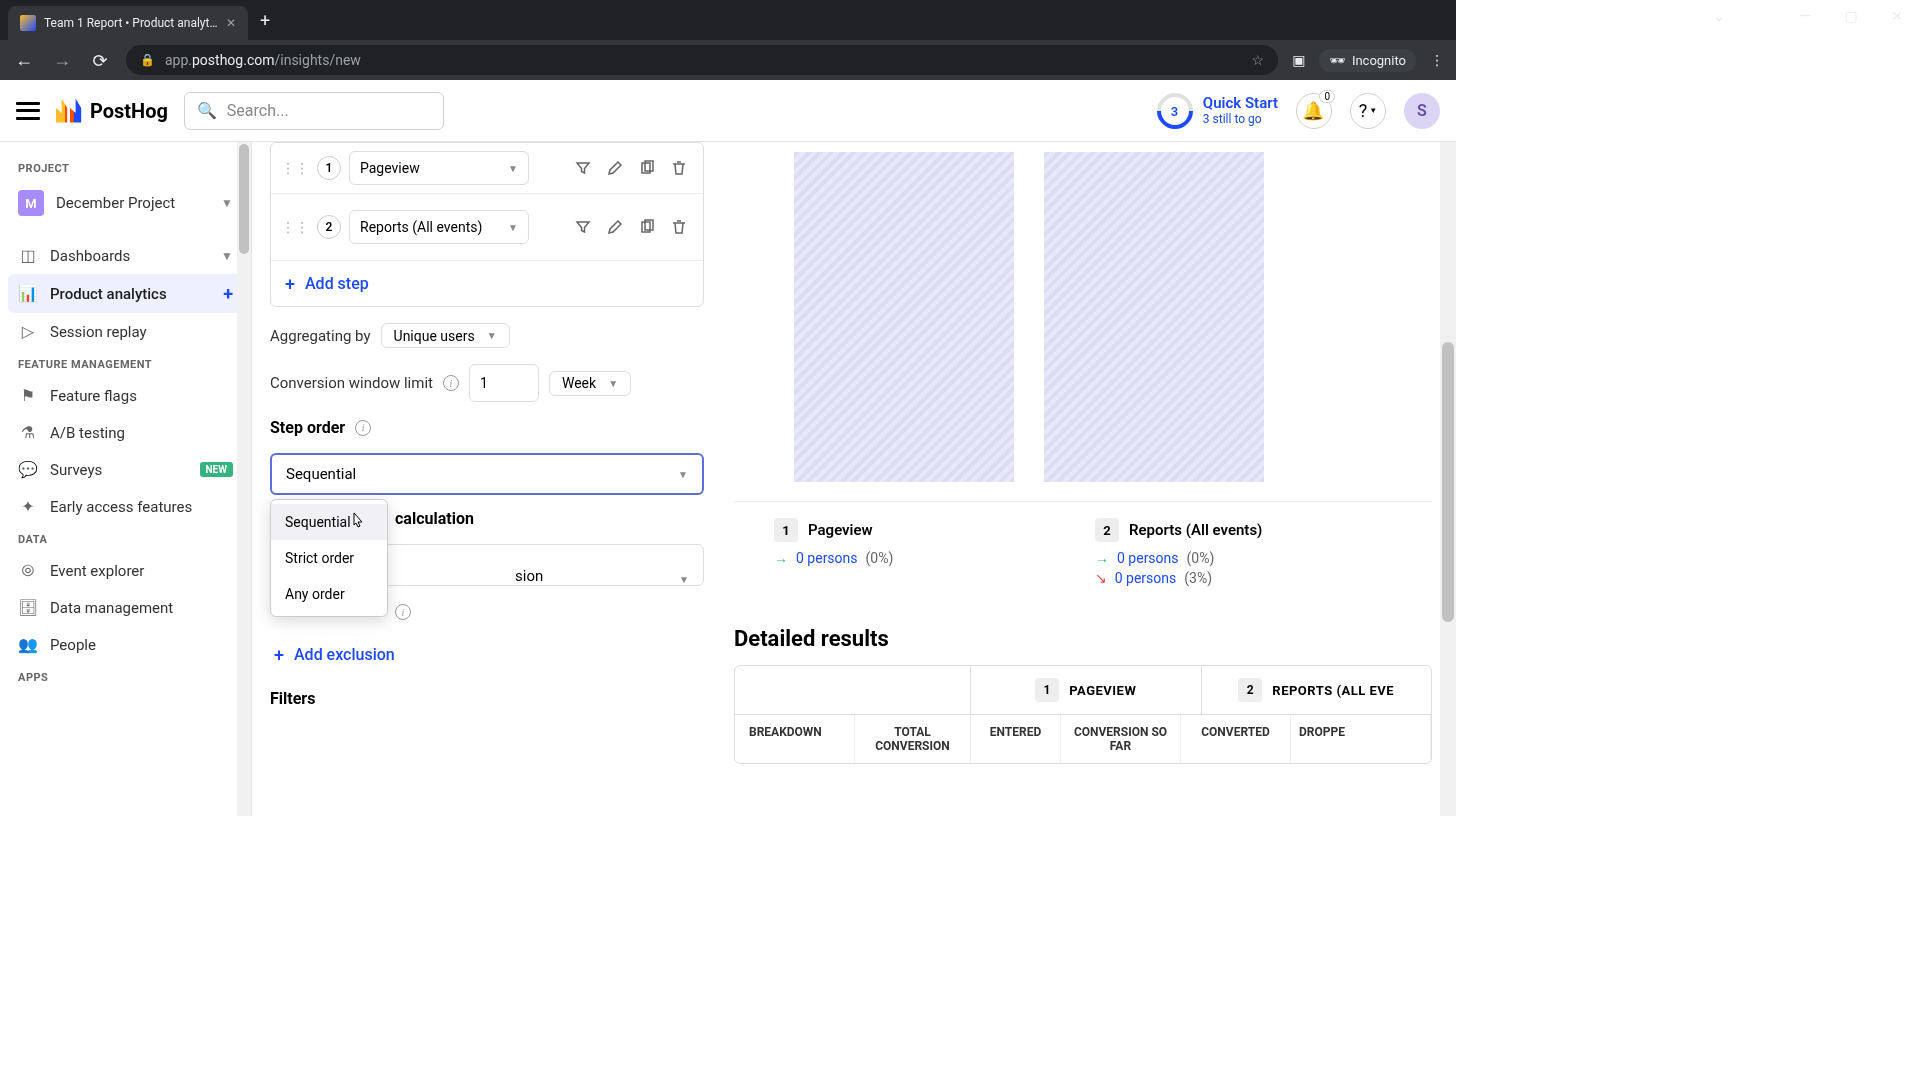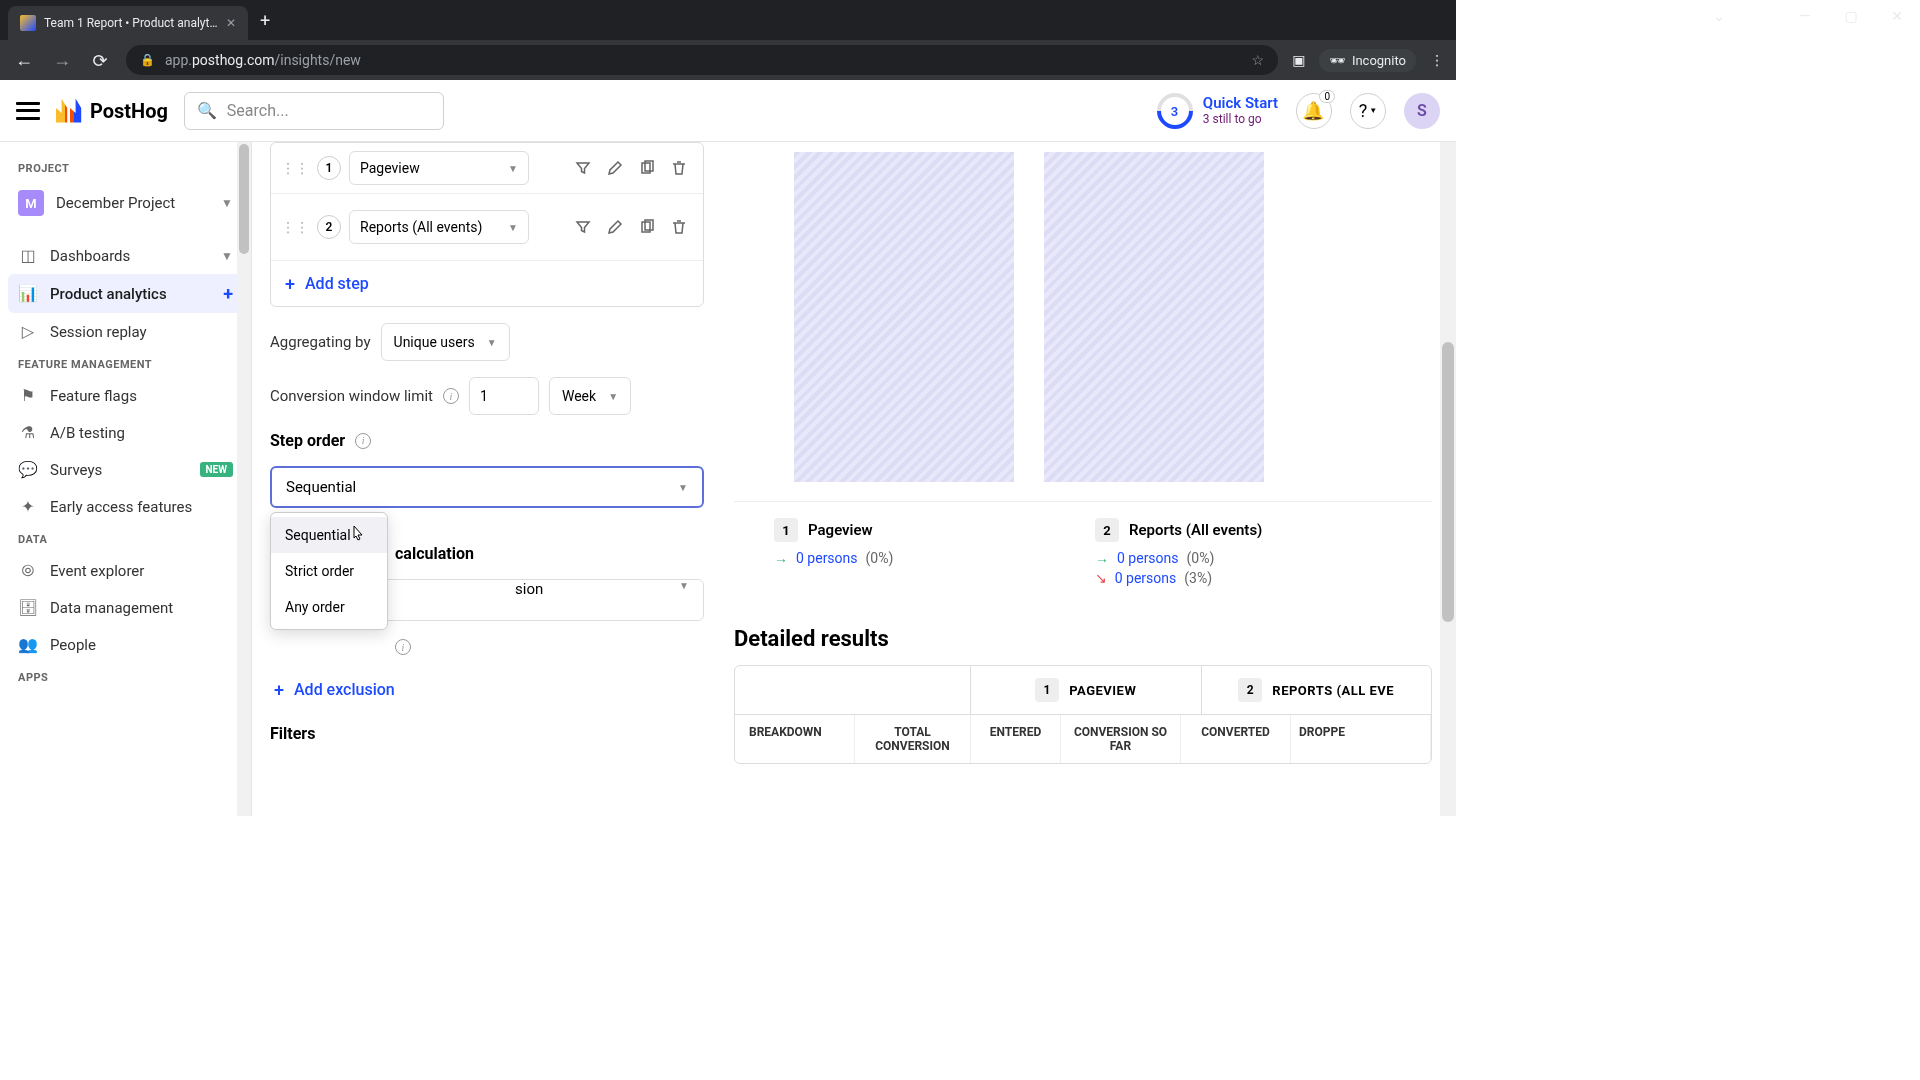--- a/index.html
+++ b/index.html
@@ -31,21 +31,21 @@
 .hamburger span { height: 3px; background: #000; border-radius: 1px; }
 .logo { display: flex; align-items: center; gap: 6px; font-weight: 700; font-size: 20px; }
 .logo-mark { width: 28px; height: 24px; background: linear-gradient(90deg, #f9bd2b 33%, #f54e00 33% 66%, #1d4aff 66%); clip-path: polygon(0 100%, 0 40%, 20% 60%, 20% 0, 40% 40%, 40% 100%, 50% 100%, 50% 40%, 70% 60%, 70% 0, 90% 40%, 90% 100%); }
 .search-box { width: 260px; height: 38px; border: 1px solid #d0d0d0; border-radius: 6px; display: flex; align-items: center; padding: 0 12px; gap: 10px; color: #888; }
 .header-right { margin-left: auto; display: flex; align-items: center; gap: 18px; }
 .quickstart { display: flex; align-items: center; gap: 10px; }
 .progress-ring { width: 36px; height: 36px; border-radius: 50%; border: 4px solid #e0e0e0; border-right-color: #1d4aff; border-bottom-color: #1d4aff; display: flex; align-items: center; justify-content: center; font-size: 13px; font-weight: 600; color: #1d4aff; transform: rotate(45deg); }
 .progress-ring span { transform: rotate(-45deg); }
 .qs-text { line-height: 1.2; }
 .qs-title { font-weight: 600; font-size: 15px; color: #1d4aff; }
-.qs-sub { font-size: 12px; color: #701a75; }
+.qs-sub { font-size: 12px; color: #1d4ed8; }
 .icon-btn { position: relative; width: 36px; height: 36px; border: 1px solid #d0d0d0; border-radius: 50%; display: flex; align-items: center; justify-content: center; font-size: 18px; cursor: pointer; }
 .badge-count { position: absolute; top: -4px; right: -4px; background: #fff; border: 1px solid #ccc; border-radius: 8px; font-size: 10px; padding: 0 4px; }
 .avatar { width: 36px; height: 36px; border-radius: 50%; background: #dcd4f5; color: #6b4ba8; display: flex; align-items: center; justify-content: center; font-weight: 600; }
 
 
 .app-body { display: flex; height: calc(816px - 80px - 62px); }
 .sidebar { width: 252px; border-right: 1px solid #e5e5e5; padding: 12px 8px; overflow-y: auto; position: relative; }
 .side-scrollbar { position: absolute; right: 0; top: 0; width: 14px; height: 100%; background: #f1f1f1; }
 .side-scroll-thumb { position: absolute; right: 2px; top: 2px; width: 10px; height: 110px; background: #c1c1c1; border-radius: 5px; }
 .side-section-label { font-size: 11px; font-weight: 700; color: #666; letter-spacing: 0.5px; padding: 8px 10px 6px; }
@@ -70,30 +70,30 @@
 .step-num { width: 24px; height: 24px; border: 1px solid #ccc; border-radius: 50%; display: flex; align-items: center; justify-content: center; font-size: 12px; font-weight: 600; }
 .step-select { flex: 1; max-width: 180px; height: 34px; border: 1px solid #ddd; border-radius: 6px; display: flex; align-items: center; padding: 0 10px; font-size: 14px; justify-content: space-between; cursor: pointer; }
 .step-actions { display: flex; gap: 4px; margin-left: auto; }
 .mini-btn { width: 28px; height: 28px; display: flex; align-items: center; justify-content: center; color: #666; cursor: pointer; border-radius: 4px; }
 .add-step { display: flex; align-items: center; gap: 10px; padding: 12px 14px; color: #1d4aff; font-weight: 500; cursor: pointer; border-top: 1px solid #eee; }
 
 .form-row { display: flex; align-items: center; gap: 10px; margin: 16px 0; font-size: 15px; }
 .form-label { color: #333; }
 .form-label-bold { font-weight: 700; font-size: 16px; }
 .info-icon { width: 16px; height: 16px; border: 1.5px solid #999; border-radius: 50%; display: inline-flex; align-items: center; justify-content: center; font-size: 10px; color: #999; font-style: italic; font-family: serif; }
-.dropdown { height: 38px; border: 1px solid #ddd; border-radius: 6px; display: flex; align-items: center; padding: 0 12px; font-size: 14px; gap: 8px; cursor: pointer; background: #fff; }
+.dropdown { height: 25px; border: 1px solid #ddd; border-radius: 6px; display: flex; align-items: center; padding: 0 12px; font-size: 14px; gap: 8px; cursor: pointer; background: #fff; }
 .dropdown .chev { margin-left: 4px; color: #888; font-size: 10px; }
 .num-input { width: 70px; height: 38px; border: 1px solid #ddd; border-radius: 6px; padding: 0 10px; font-size: 14px; }
 
 .step-order-select { width: 100%; height: 42px; border: 2px solid #5d6fd8; border-radius: 6px; display: flex; align-items: center; padding: 0 14px; justify-content: space-between; font-size: 15px; cursor: pointer; background: #fff; }
 .dropdown-menu { position: absolute; background: #fff; border: 1px solid #ccc; border-radius: 6px; box-shadow: 0 4px 16px rgba(0,0,0,0.15); width: 118px; z-index: 100; padding: 4px 0; }
 .dropdown-option { padding: 10px 14px; font-size: 14px; cursor: pointer; }
 .dropdown-option.highlighted { background: #f0f0f5; }
 
-.conv-calc-select { width: 100%; height: 42px; border: 1px solid #ddd; border-radius: 6px; display: flex; align-items: flex-start; padding: 0 14px; justify-content: space-between; font-size: 15px; background: #fff; margin-top: 6px; }
+.conv-calc-select { width: 100%; height: 42px; border: 1px solid #ddd; border-radius: 6px; display: flex; align-items: flex-end; padding: 0 14px; justify-content: space-between; font-size: 15px; background: #fff; margin-top: 6px; }
 
 .add-exclusion { display: flex; align-items: center; gap: 10px; color: #1d4aff; font-weight: 500; cursor: pointer; padding: 8px 4px; margin-top: 8px; }
 
 
 .computed-line { font-size: 15px; color: #555; padding: 6px 0 12px; }
 .computed-line .refresh { color: #1d4aff; cursor: pointer; }
 .computed-line .dot { color: #1d4aff; }
 
 .chart-area { position: relative; height: 360px; border-bottom: 1px solid #eee; }
 .y-axis { position: absolute; left: 0; top: 0; height: 340px; width: 50px; }
@@ -365,21 +365,21 @@
         <div class="dropdown-menu" style="top:46px;left:0;">
           <div class="dropdown-option highlighted">Sequential</div>
           <div class="dropdown-option">Strict order</div>
           <div class="dropdown-option">Any order</div>
         </div>
         <svg class="cursor-pointer" style="left:78px;top:58px;" viewBox="0 0 18 24">
             <path d="M6 2v12l2-2 2 4 2-1-2-4h4z" fill="#fff" stroke="#000" stroke-width="1"></path>
           </svg>
       </div>
 
-      <div class="form-row" style="margin-top:36px;">
+      <div class="form-row" style="margin-top:14px;">
         <span style="width:115px;"></span>
         <span class="form-label-bold">calculation</span>
       </div>
       <div class="conv-calc-select">
         <span style="visibility:hidden;">Overall conver</span>
           <span>sion</span>
         <span style="font-size:10px;color:#888;">▼</span>
       </div>
 
       <div class="form-row" style="margin-top:18px;">

